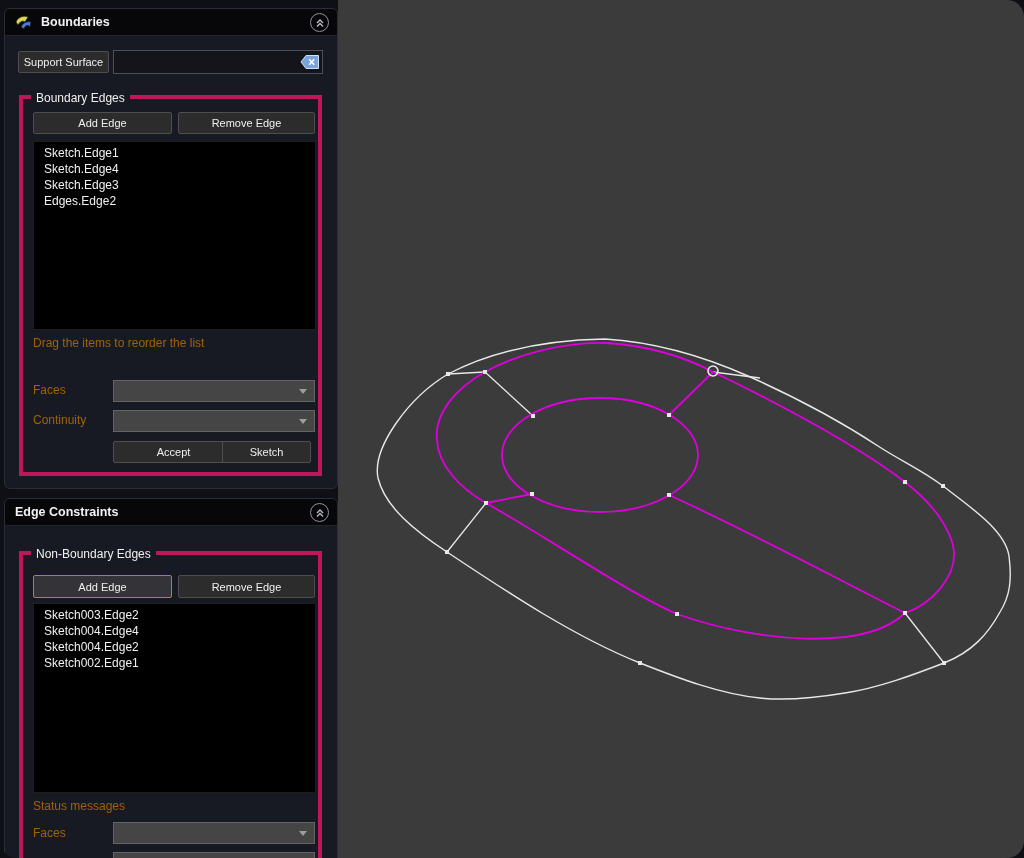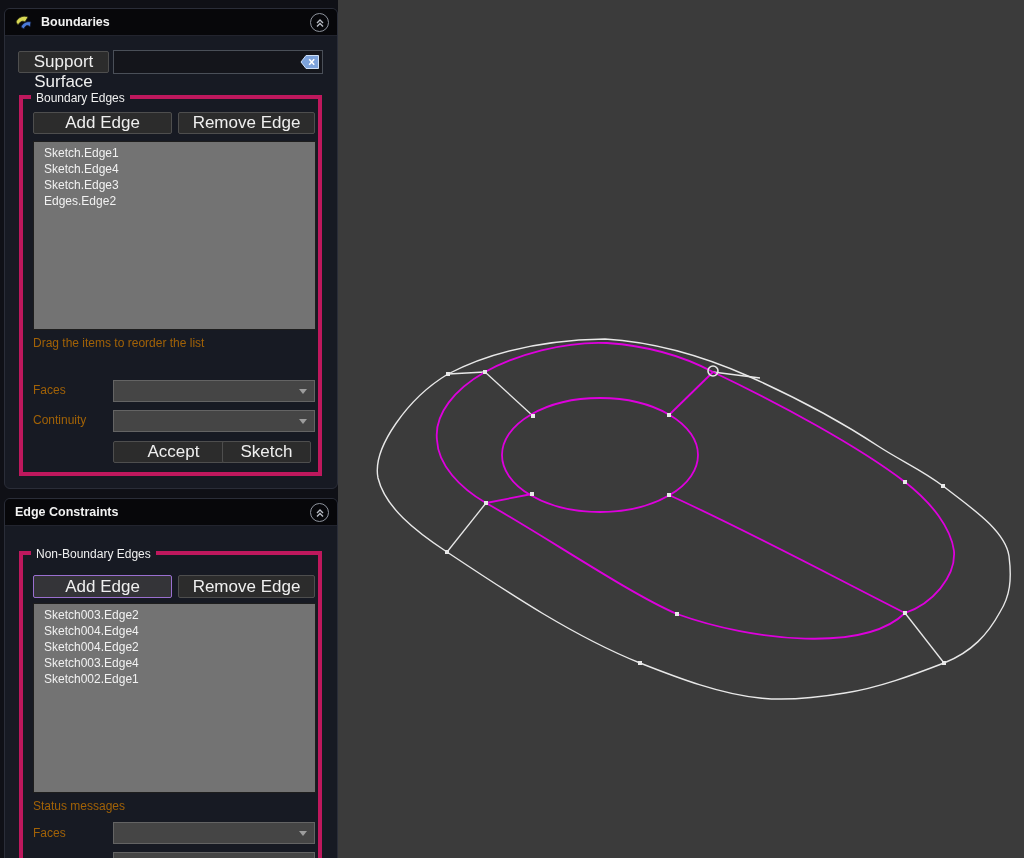--- a/index.html
+++ b/index.html
@@ -1,54 +1,54 @@
 <!DOCTYPE html>
 <html><head>
 <meta charset="utf-8">
 <style>
   * { margin:0; padding:0; box-sizing:border-box; }
   html,body { width:1024px; height:858px; overflow:hidden; background:#0f1016;
               font-family:"Liberation Sans", sans-serif; }
-  .app { position:relative; width:1024px; height:858px; background:#0f1016; overflow:hidden; }
+  .app { position:relative; width:1024px; height:858px; background:#0f1016; overflow:hidden;border-radius:17px; }
 
   
   .viewport { position:absolute; left:338px; top:0; width:686px; height:858px; background:#3b3b3b; }
   .viewport svg { position:absolute; left:0; top:0; }
 
   
   .panel { position:absolute; left:4px; width:334px; background:#171a23;
            border:1px solid #2a2d38; border-radius:6px; overflow:hidden; }
   .panel-boundaries { top:8px; height:481px; }
   .panel-edge-constraints { top:498px; height:368px; border-bottom-left-radius:0; border-bottom-right-radius:0; }
 
   .panel-header { position:relative; height:27px; background:#07070a; display:flex; align-items:center;
                   padding:0 8px 0 10px; border-bottom:1px solid #22242e; }
   .panel-header .hdr-icon { width:18px; height:16px; margin-right:8px; display:inline-flex; }
   .panel-header .hdr-title { color:#f2f2f2; font-size:12.5px; font-weight:bold; }
   .collapse-btn { position:absolute; right:8px; top:4px; width:19px; height:19px; border:1.5px solid #8d929c;
                   border-radius:50%; display:flex; align-items:center; justify-content:center; cursor:pointer; }
 
   .btn { position:absolute; background:#2c2c2c; border:1px solid #4e4e4e; border-radius:2px;
-         color:#efefef; font-size:17px; font-family:inherit; cursor:pointer; }
+         color:#efefef; font-size:11px; font-family:inherit; cursor:pointer; }
   .btn-focused { border:1.5px solid #9a6fd0; background:#343438; }
 
   .support-btn { left:13px; top:42px; width:91px; height:22px; }
   .text-input { position:absolute; left:108px; top:41px; width:210px; height:24px; background:#14151b;
                 border:1px solid #4a4f58; display:flex; align-items:center; }
   .text-input input { flex:1; background:transparent; border:none; outline:none; color:#eee;
                       font-size:12px; padding:0 4px; min-width:0; font-family:inherit; }
   .clear-icon { width:20px; height:16px; margin-right:2px; display:inline-flex; cursor:pointer; }
 
   .groupbox { position:absolute; left:14px; width:303px; border:4px solid #be185d; }
   .gb1 { top:86px; height:381px; }
   .gb2 { top:52px; height:330px; }
   .group-label { position:absolute; top:-8px; left:8px; background:#171a23; padding:0 5px;
                  color:#f0f0f0; font-size:12px; }
 
-  .edge-list { position:absolute; background:#737373; border:1px solid #1e1e1e; overflow:hidden; }
+  .edge-list { position:absolute; background:#000000; border:1px solid #1e1e1e; overflow:hidden; }
   .el1 { left:10px; top:42px; width:283px; height:189px; }
   .el2 { left:10px; top:48px; width:283px; height:190px; }
   .edge-item { color:#f2f2f2; font-size:12px; line-height:16px; padding-left:10px; cursor:default; }
   .edge-list .edge-item:first-child { margin-top:3px; }
 
   .small-label { position:absolute; color:#a16207; font-size:12px; }
   .select { position:absolute; width:202px; height:22px; background:#454545; border:1px solid #646464;
             display:flex; align-items:center; justify-content:flex-end; cursor:pointer; }
   .select .sel-value { flex:1; color:#eee; font-size:12px; padding-left:5px; }
   .select .arrow { width:0; height:0; border-left:4px solid transparent; border-right:4px solid transparent;
@@ -178,21 +178,20 @@
     </header>
 
     <div class="groupbox gb2">
       <span class="group-label">Non-Boundary Edges</span>
       <button class="btn btn-focused" style="left:10px; top:20px; width:139px; height:23px;">Add Edge</button>
       <button class="btn" style="left:155px; top:20px; width:137px; height:23px;">Remove Edge</button>
       <div class="edge-list el2">
           <div class="edge-item">Sketch003.Edge2</div>
           <div class="edge-item">Sketch004.Edge4</div>
           <div class="edge-item">Sketch004.Edge2</div>
-          <div class="edge-item">Sketch003.Edge4</div>
           <div class="edge-item">Sketch002.Edge1</div>
         </div>
       <span class="small-label" style="left:10px; top:244px;text-align:right;">Status messages</span>
       <span class="small-label" style="left:10px; top:271px;">Faces</span>
       <div class="select" style="left:90px; top:267px;">
         <span class="sel-value"></span>
         <span class="arrow"></span>
       </div>
       <span class="small-label" style="left:10px; top:301px;">Continuity</span>
       <div class="select" style="left:90px; top:297px;">

